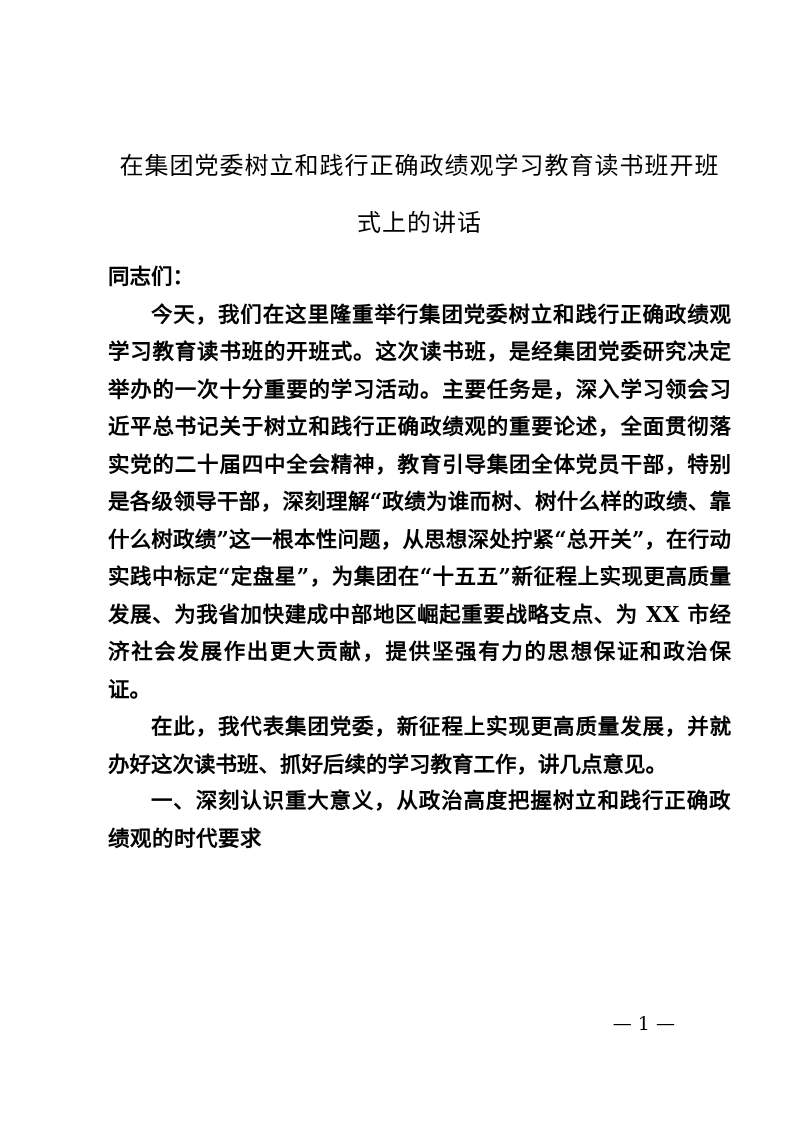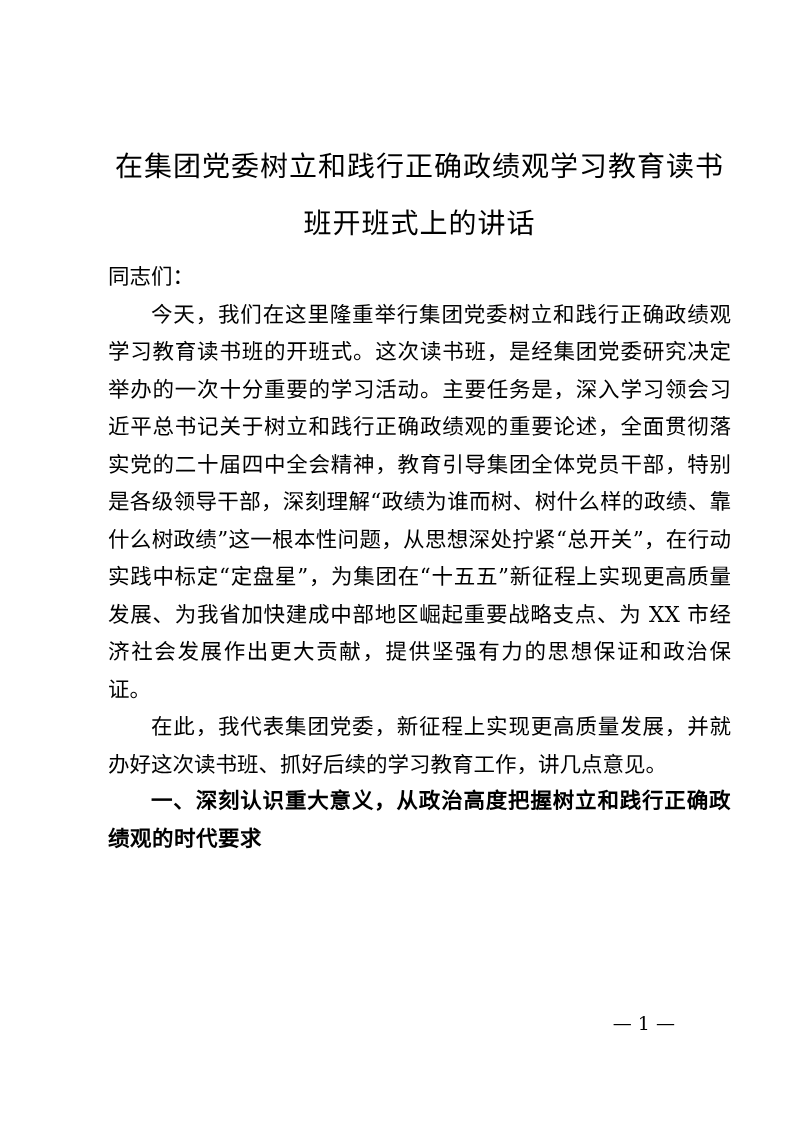--- a/index.html
+++ b/index.html
@@ -14,33 +14,33 @@
     margin: 0 auto;
     background: #ffffff;
     color: #000000;
     box-sizing: border-box;
     padding: 138px 62px 0 108px;
     overflow: hidden;
     font-family: "DejaVu Serif", "Liberation Serif", serif;
   }
   .doc-title {
     margin: 0;
-    font-size: 28px;
+    font-size: 24px;
     font-weight: normal;
     line-height: 57px;
     text-align: center;
     letter-spacing: 1px;
   }
   .para {
     margin: 0;
     font-size: 21.5px;
     line-height: 37.5px;
     text-align: justify;
     text-indent: 2em;
-    font-weight: normal;
+    font-weight: bold;
     word-break: break-all;
   }
   .salutation {
     text-indent: 0;
     margin-top: 6px;
   }
   .section-heading {
     font-family: Liberation Sans, sans-serif;
     font-weight: bold;
     letter-spacing: 0.5px;

